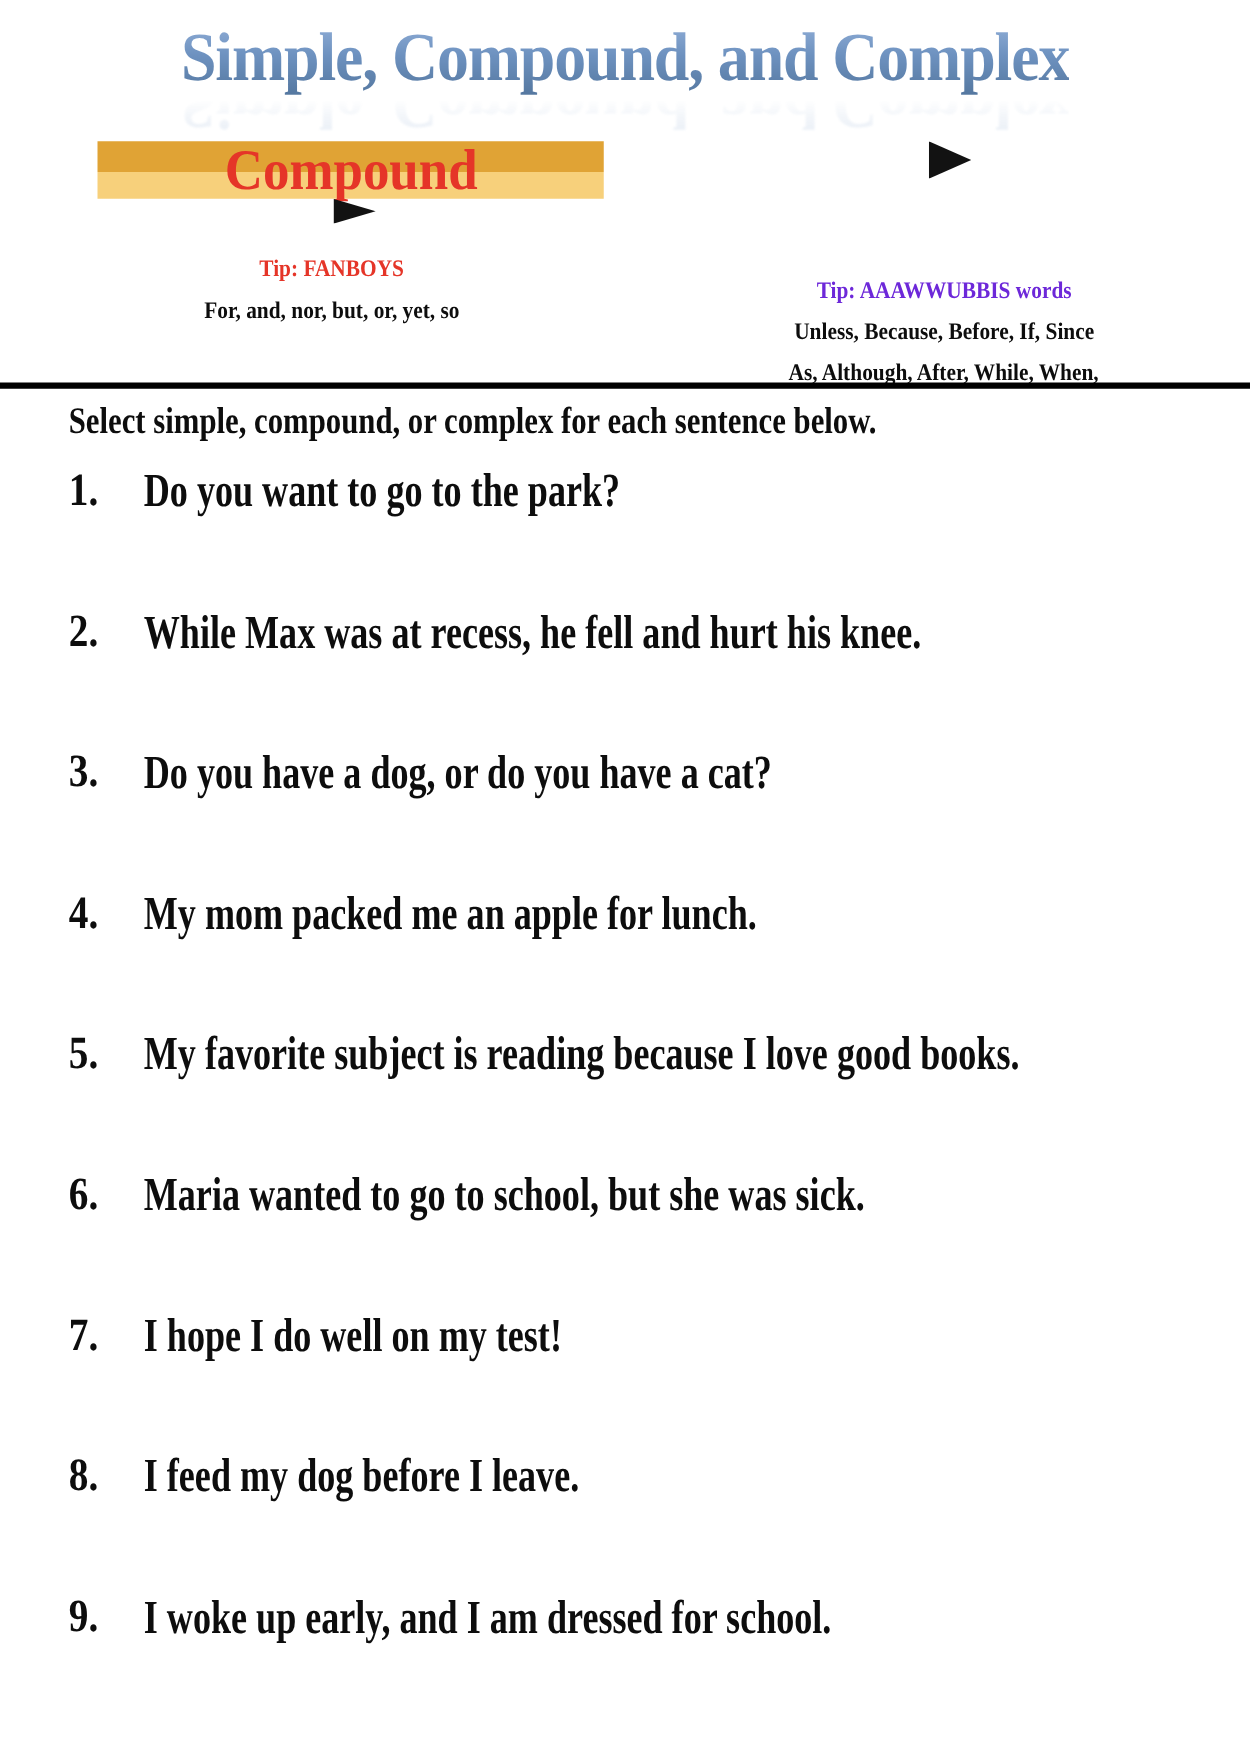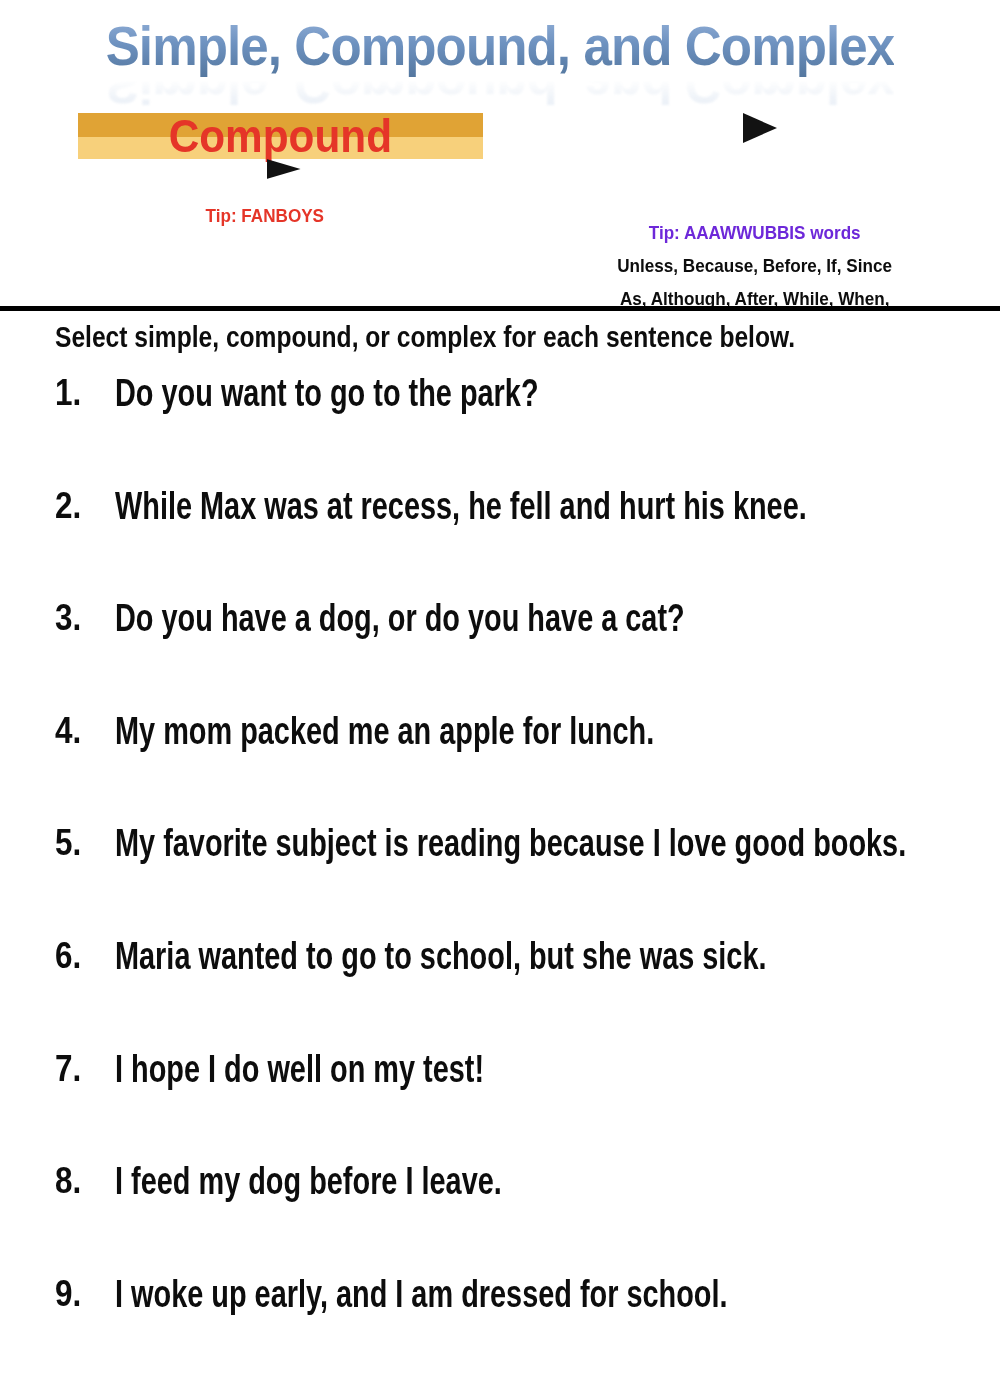--- a/index.html
+++ b/index.html
@@ -1,18 +1,18 @@
 <!DOCTYPE html>
 <html><head>
 <meta charset="utf-8">
 <style>
   html,body { margin:0; padding:0; background:#ffffff; }
   .page {
     position:relative; width:1000px; height:1399px; background:#ffffff;
-    font-family:Liberation Sans, sans-serif; overflow:hidden;
+    font-family:Liberation Serif, serif; overflow:hidden;
   }
 
   
   .title-wrap { position:absolute; top:16px; left:0; width:100%; text-align:center; }
   .worksheet-title, .title-reflection {
     display:inline-block; font-size:55px; font-weight:bold; letter-spacing:-1px;
     line-height:1.1; white-space:nowrap; color:#6d90bf;
   }
   .worksheet-title { transform:scaleX(0.93); }
   @supports ((-webkit-background-clip:text) or (background-clip:text)) {
@@ -102,20 +102,23 @@
     <div class="eraser"></div>
     <div class="ferrule"></div>
     <div class="ptip"></div>
     <div class="arrow"></div>
   </div>
 
   <div class="tip-col tip-col-left">
     <div class="tip-title-red">
       <span class="cond">Tip: FANBOYS</span>
     </div>
+    <div>
+      <span class="cond">For, and, nor, but, or, yet, so</span>
+    </div>
   </div>
 
   <div class="tip-col tip-col-right">
     <div class="tip-title-green">
       <span class="cond">Tip: AAAWWUBBIS words</span>
     </div>
     <div>
       <span class="cond">Unless, Because, Before, If, Since</span>
     </div>
     <div>

